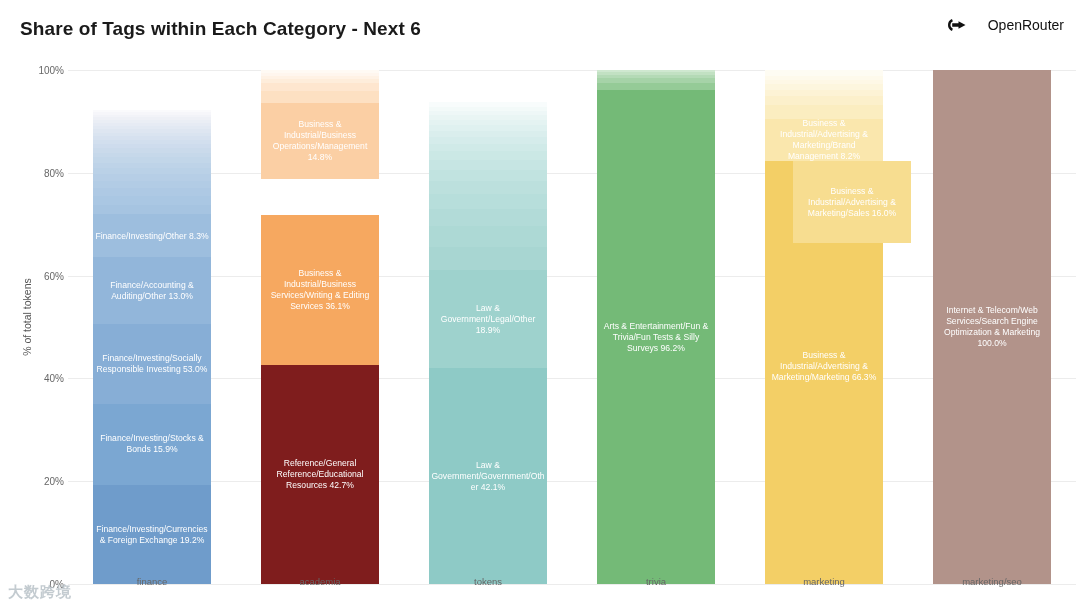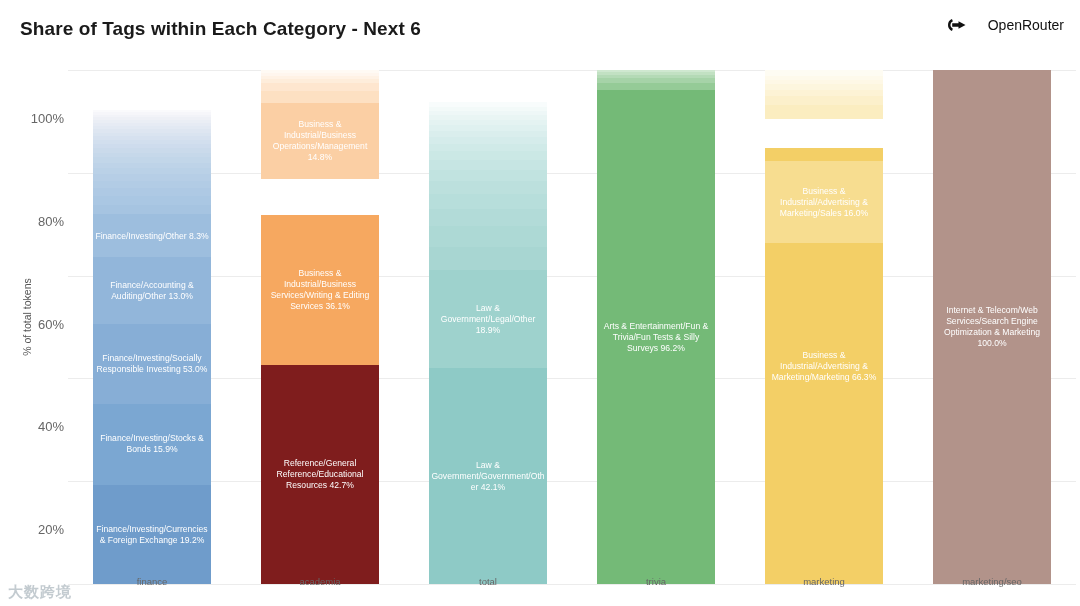--- a/index.html
+++ b/index.html
@@ -64,24 +64,23 @@
     text-align: center;
     transform: rotate(-90deg);
     font-size: 10.5px;
     color: #555;
   }
   .ytick {
     position: absolute;
     left: 20px;
     width: 44px;
     text-align: right;
-    font-size: 13px;
+    font-size: 10px;
     color: #666;
     transform: translateY(-50%);
-    margin-top: 48px;
   }
   .gridline {
     position: absolute;
     left: 68px;
     width: 1008px;
     height: 1px;
     background: #ececec;
   }
   #bars {
     position: absolute;
@@ -275,41 +274,44 @@
           <div class="seg" style="height: 6.682px; bottom: 494.468px; top: auto; background: rgb(149, 203, 151);"></div>
           <div class="seg" style="height: 4.626px; bottom: 501.15px; top: auto; background: rgb(166, 211, 168);"></div>
           <div class="seg" style="height: 3.598px; bottom: 505.776px; top: auto; background: rgb(180, 218, 182);"></div>
           <div class="seg" style="height: 2.57px; bottom: 509.374px; top: auto; background: rgb(194, 225, 195);"></div>
           <div class="seg" style="height: 2.056px; bottom: 511.944px; top: auto; background: rgb(207, 232, 208);"></div>
         </div>
         <div class="col" style="left: 697px; width: 118px;">
           <div class="seg" style="height: 436px; bottom: 0px; top: auto; background: rgb(243, 207, 102);">
             <div class="seg-label">Business &amp; Industrial/Advertising &amp; Marketing/Marketing 66.3%</div>
           </div>
-          <div class="seg" style="height: 82.24px; bottom: 340.782px; top: auto; background: rgb(247, 221, 144);">
+          <div class="seg" style="height: 82.24px; bottom: 340.782px; top: auto; background: rgb(247, 221, 144); margin-left: 28px;">
             <div class="seg-label">Business &amp; Industrial/Advertising &amp; Marketing/Sales 16.0%</div>
+          </div>
+          <div class="seg" style="height: 42.148px; bottom: 423.022px; top: auto; background: rgb(250, 231, 173);">
+            <div class="seg-label">Business &amp; Industrial/Advertising &amp; Marketing/Brand Management 8.2%</div>
           </div>
           <div class="seg" style="height: 13.364px; bottom: 465.17px; top: auto; background: rgb(251, 237, 192);"></div>
           <div class="seg" style="height: 9.252px; bottom: 478.534px; top: auto; background: rgb(252, 240, 203);"></div>
           <div class="seg" style="height: 6.682px; bottom: 487.786px; top: auto; background: rgb(253, 243, 213);"></div>
           <div class="seg" style="height: 5.14px; bottom: 494.468px; top: auto; background: rgb(253, 246, 222);"></div>
           <div class="seg" style="height: 4.626px; bottom: 499.608px; top: auto; background: rgb(254, 248, 230);"></div>
           <div class="seg" style="height: 4.112px; bottom: 504.234px; top: auto; background: rgb(254, 250, 236);"></div>
           <div class="seg" style="height: 5.654px; bottom: 508.346px; top: auto; background: rgb(254, 252, 243);"></div>
         </div>
         <div class="col" style="left: 865px; width: 118px;">
           <div class="seg" style="height: 514px; bottom: 0px; top: auto; background: rgb(178, 147, 138);">
             <div class="seg-label">Internet &amp; Telecom/Web Services/Search Engine Optimization &amp; Marketing 100.0%</div>
           </div>
         </div>
       </div>
     <div id="xticks">
         <div class="xtick" style="left: 152px;">finance</div>
         <div class="xtick" style="left: 320px;">academia</div>
-        <div class="xtick" style="left: 488px;">total</div>
+        <div class="xtick" style="left: 488px;">tokens</div>
         <div class="xtick" style="left: 656px;">trivia</div>
         <div class="xtick" style="left: 824px;">marketing</div>
         <div class="xtick" style="left: 992px;">marketing/seo</div>
       </div>
   </div>
 
   <div id="watermark">大数跨境</div>
 </div>
 
 </body></html>

